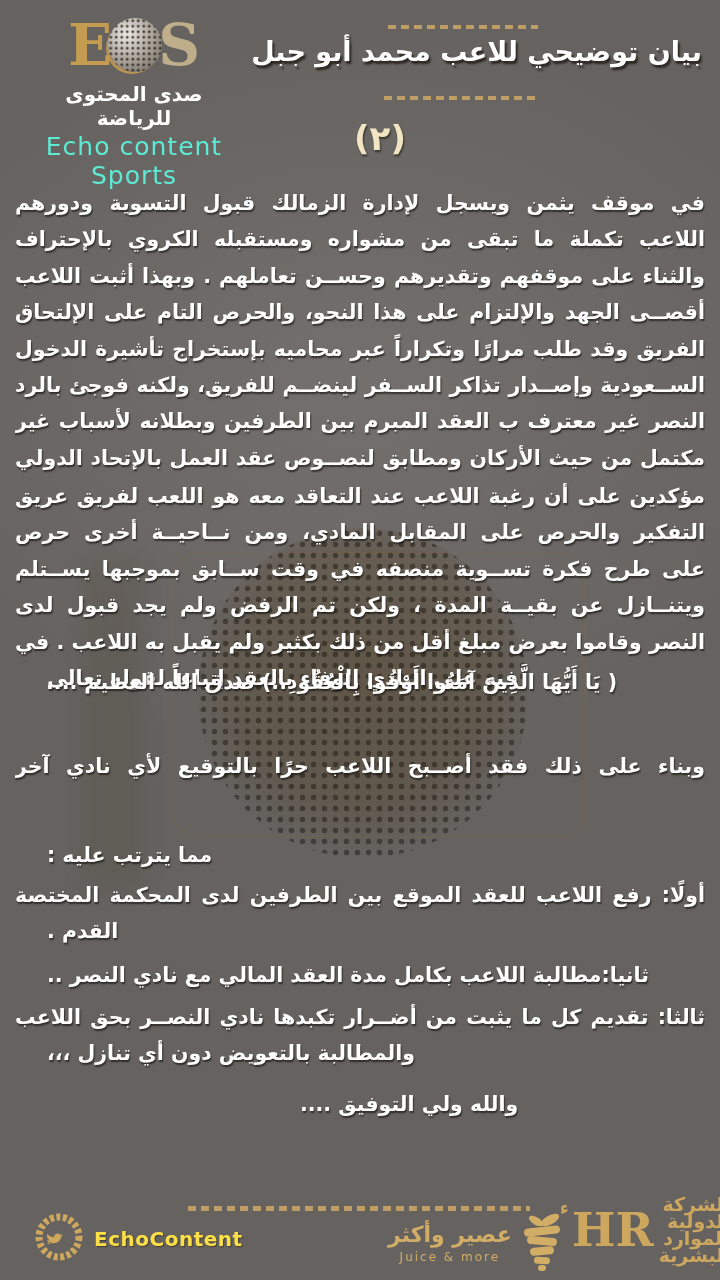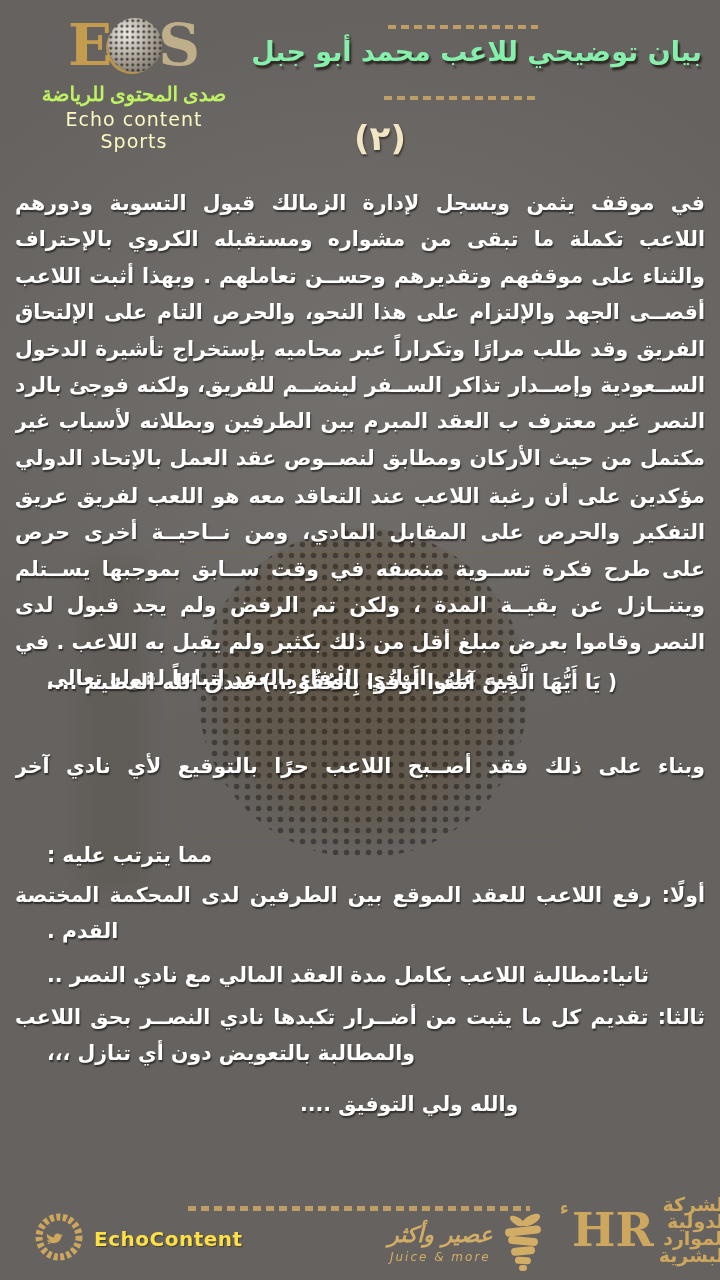--- a/index.html
+++ b/index.html
@@ -37,33 +37,33 @@
   .logo-e{color:#c49c50;}
   .logo-s{color:#bfae8a;}
   .logo-c{
     width:54px;height:54px;border-radius:50%;margin:0 -4px;z-index:2;position:relative;
     background:
       radial-gradient(rgba(30,24,16,.75) 1.1px, rgba(30,24,16,0) 1.7px),
       radial-gradient(circle at 35% 30%, #ece9e4, #a39c92 55%, #6e6961 95%);
     background-size:5.5px 5.5px,100% 100%;
     box-shadow:-3px 3px 0 -1px rgba(196,156,80,.85);
   }
-  .logo-ar{color:#bef264;font-size:20px;font-weight:bold;margin-top:6px;direction:rtl;font-family:Liberation Serif, serif;}
-  .logo-en{color:#fef9c3;font-size:19px;letter-spacing:1px;margin-top:2px;}
+  .logo-ar{color:#ffffff;font-size:20px;font-weight:bold;margin-top:6px;direction:rtl;}
+  .logo-en{color:#5eead4;font-size:25px;letter-spacing:1px;margin-top:2px;}
   .dash{
     position:absolute;height:4px;
     background:repeating-linear-gradient(90deg,#c3a166 0 8px,rgba(0,0,0,0) 8px 13px);
     opacity:.95;
   }
   .dash-top{left:388px;top:25px;width:150px;}
   .dash-mid{left:384px;top:96px;width:152px;}
   .page-title{
     position:absolute;right:18px;top:36px;width:402px;text-align:center;
     direction:rtl;white-space:nowrap;
-    color:#86efac;font-size:27px;font-weight:bold;
+    color:#ffffff;font-size:27px;font-weight:bold;
     text-shadow:2px 3px 2px rgba(25,20,12,.75);
   }
   .page-num{
     position:absolute;left:340px;top:118px;width:80px;text-align:center;
     color:#f1e5c3;font-size:34px;font-weight:bold;
     text-shadow:1px 2px 2px rgba(25,20,12,.6);
   }
   
   .para{position:absolute;left:15px;width:690px;}
   .ln{
@@ -81,21 +81,21 @@
   .hdg{top:837px;}
   .it1{top:877px;} .it2{top:957px;} .it3{top:999px;}
   .closing{top:1086px;left:300px;width:420px;}
   .closing .ln{text-align:right;text-align-last:left;white-space:nowrap;}
   
   .dash-bottom{left:188px;top:1206px;width:342px;height:5px;}
   .f-echo{position:absolute;left:34px;top:1212px;display:flex;align-items:center;}
   .f-echo-name{color:#fde047;font-size:20px;font-weight:bold;margin-left:10px;letter-spacing:.5px;
     text-shadow:1px 1px 1px rgba(30,24,12,.5);}
   .f-juice{position:absolute;left:388px;top:1212px;display:flex;align-items:center;direction:ltr;}
-  .f-juice-txt{text-align:center;margin-right:8px;font-style:italic;}
+  .f-juice-txt{text-align:center;margin-right:8px;}
   .f-juice-ar{color:#d2ad66;font-size:22px;font-weight:bold;direction:rtl;line-height:24px;}
   .f-juice-en{color:#d2ad66;font-size:12px;letter-spacing:2px;line-height:20px;}
   .f-hr{position:absolute;left:572px;top:1196px;display:flex;align-items:center;}
   .f-hr-mark{color:#cda75e;font-size:46px;font-weight:bold;line-height:46px;position:relative;font-family:"DejaVu Serif",serif;}
   .f-hr-hamza{position:absolute;left:-12px;top:-8px;font-size:18px;line-height:18px;}
   .f-hr-ar{margin-left:5px;direction:rtl;text-align:right;}
   .f-hr-ar div{color:#cda75e;font-size:19px;font-weight:bold;line-height:17px;}
 </style>
 </head>
 <body>

